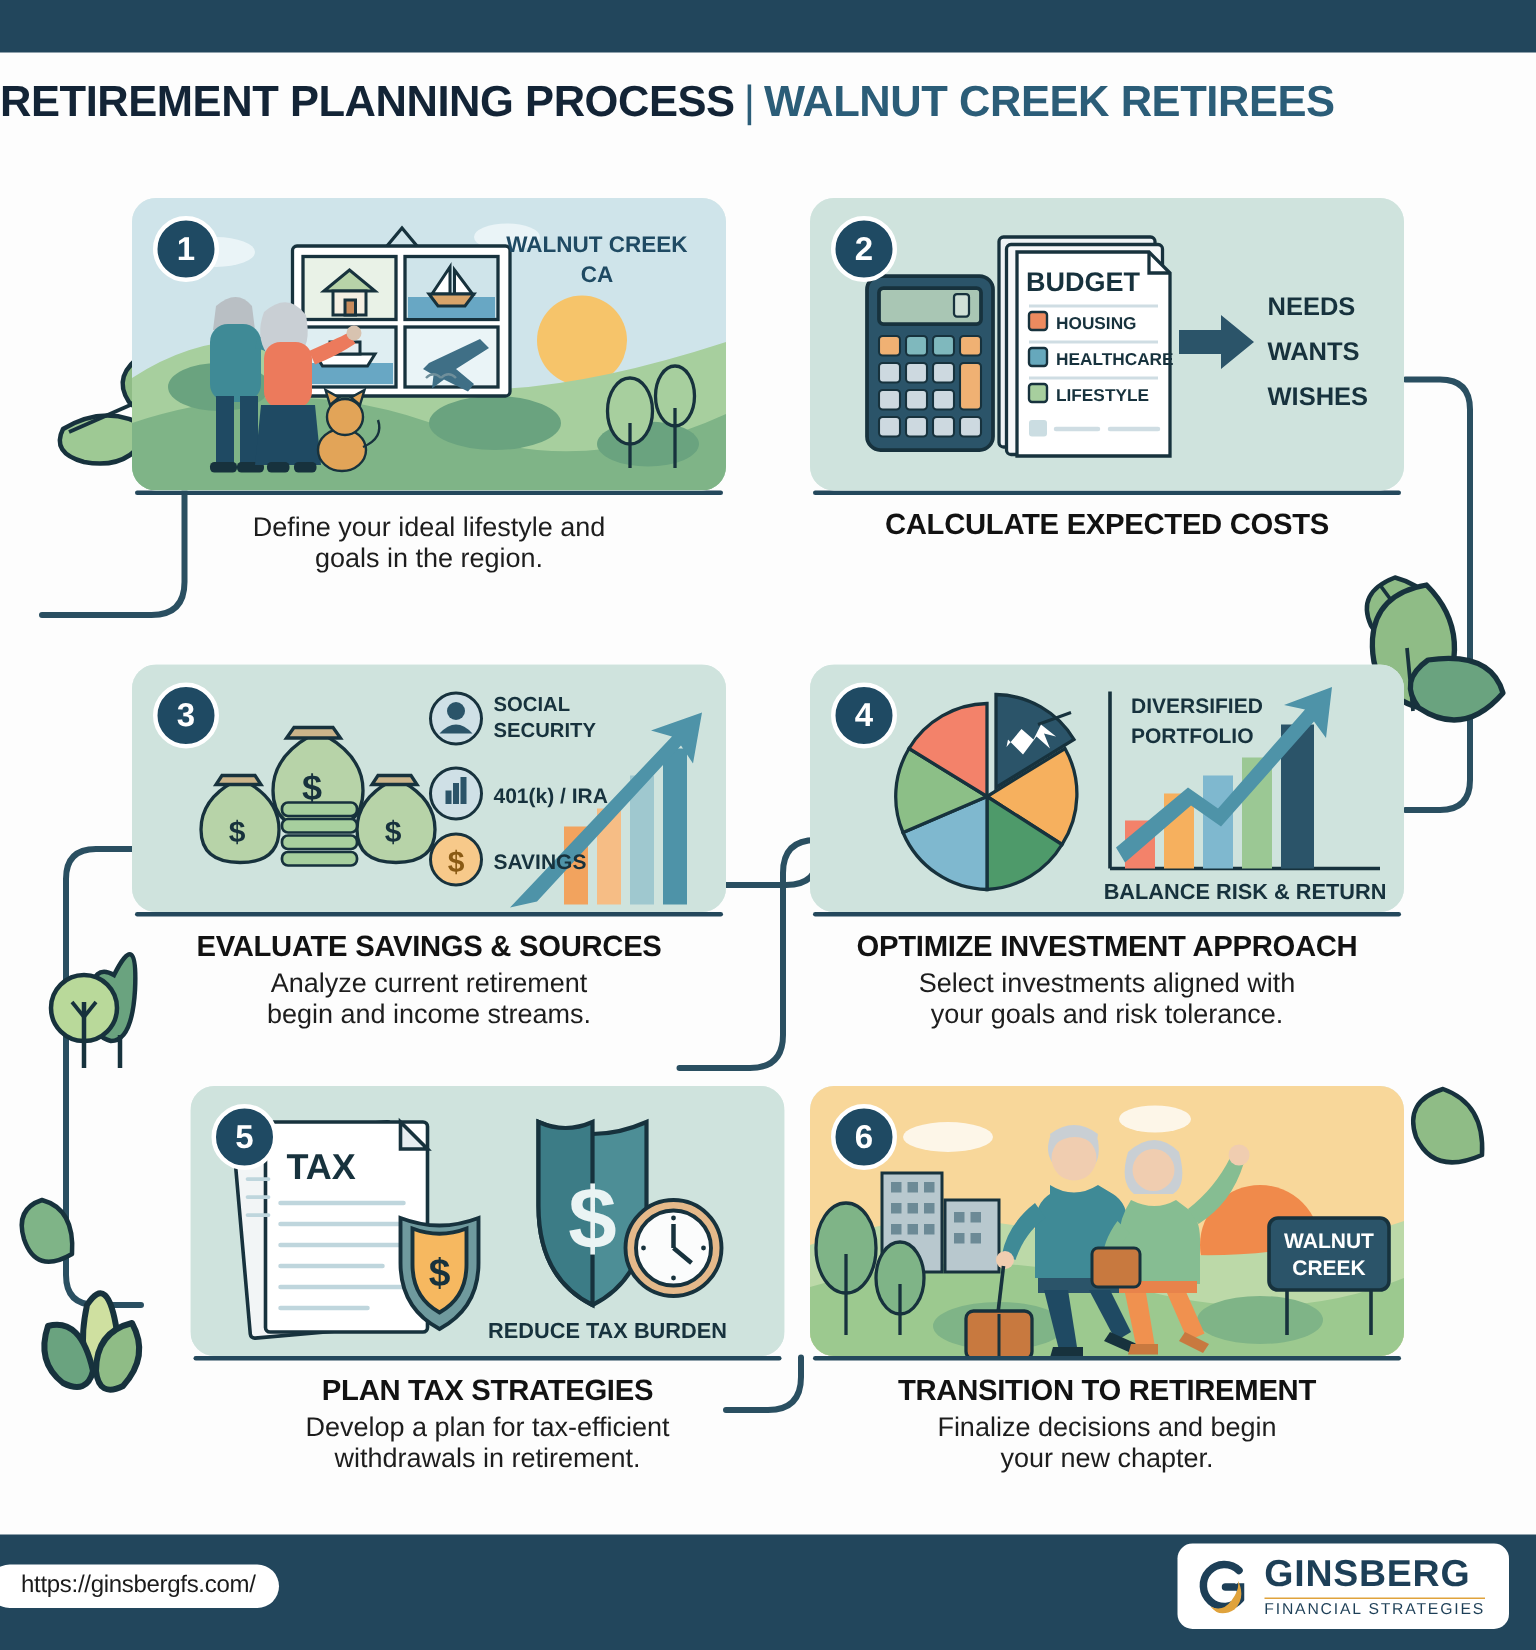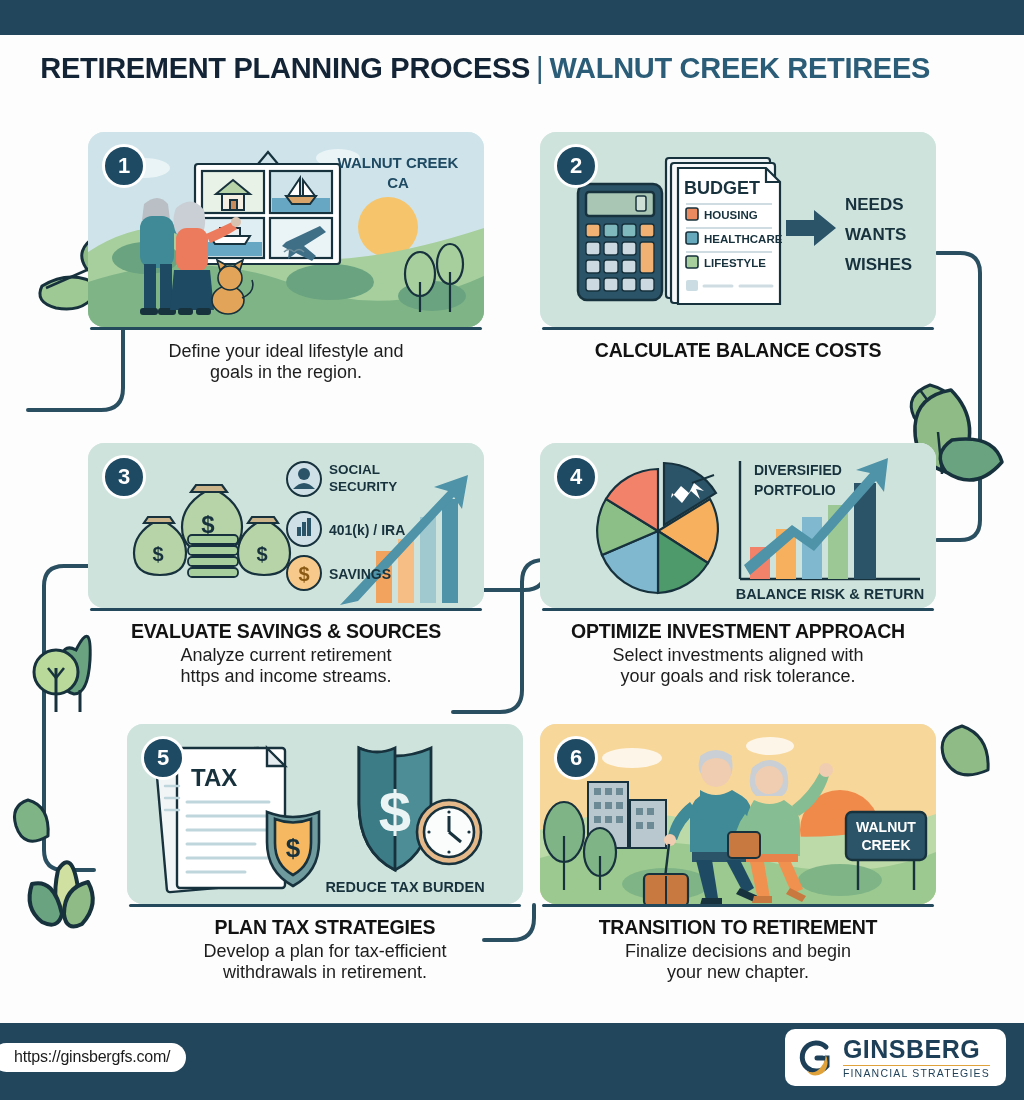--- a/index.html
+++ b/index.html
@@ -36,21 +36,21 @@
     letter-spacing:0.5px;font-family:"Liberation Sans", sans-serif;
   }
   .logo-sub{
     font-size:10.5px;color:#1d3f57;letter-spacing:1.2px;
     margin-top:3px;border-top:1.5px solid #e0a33c;padding-top:2px;
     font-family:"Liberation Sans", sans-serif;
   }
 
   
   .headline{
-    position:absolute;left:0;top:52px;width:930px;text-align:right;
+    position:absolute;left:0;top:52px;width:930px;text-align:left;
     font-size:29px;font-weight:bold;white-space:nowrap;
   }
   .headline .h-a{color:#132436;letter-spacing:-0.3px;}
   .headline .h-div{color:#2b5d78;font-weight:normal;margin:0 6px;}
   .headline .h-b{color:#2b5d78;letter-spacing:-0.3px;}
 
   
   .connectors{position:absolute;left:0;top:0;width:1024px;height:1100px;pointer-events:none;}
 
   
@@ -322,21 +322,21 @@
 
         <path d="M246 88 h 28 v -10 l 22 18 l -22 18 v -10 h -28 z" fill="#2b5469"></path>
         <text x="305" y="78" font-family="Liberation Sans, sans-serif" font-size="17" font-weight="bold" fill="#17323d">NEEDS</text>
         <text x="305" y="108" font-family="Liberation Sans, sans-serif" font-size="17" font-weight="bold" fill="#17323d">WANTS</text>
         <text x="305" y="138" font-family="Liberation Sans, sans-serif" font-size="17" font-weight="bold" fill="#17323d">WISHES</text>
       </svg>
       <div class="badge">2</div>
     </div>
     <div class="underline"></div>
     <div class="cap">
-      <div class="cap-title">CALCULATE BALANCE COSTS</div>
+      <div class="cap-title">CALCULATE EXPECTED COSTS</div>
       <div class="cap-body">
       </div>
     </div>
   </div>
 
   <div class="card" id="card-3">
     <div class="art">
       <svg class="artsvg" viewBox="0 0 396 165" preserveAspectRatio="none">
         <rect width="396" height="165" fill="#cfe3dd"></rect>
 
@@ -388,21 +388,21 @@
         <text x="241" y="92" font-family="Liberation Sans, sans-serif" font-size="14" font-weight="bold" fill="#17323d">401(k) / IRA</text>
         <text x="241" y="136" font-family="Liberation Sans, sans-serif" font-size="14" font-weight="bold" fill="#17323d">SAVINGS</text>
       </svg>
       <div class="badge">3</div>
     </div>
     <div class="underline"></div>
     <div class="cap">
       <div class="cap-title">EVALUATE SAVINGS &amp; SOURCES</div>
       <div class="cap-body">
         <div>Analyze current retirement</div>
-        <div>https and income streams.</div>
+        <div>begin and income streams.</div>
       </div>
     </div>
   </div>
 
   <div class="card" id="card-4">
     <div class="art">
       <svg class="artsvg" viewBox="0 0 396 165" preserveAspectRatio="none">
         <rect width="396" height="165" fill="#cfe3dd"></rect>
 
         <g stroke="#17323d" stroke-width="2.2">

